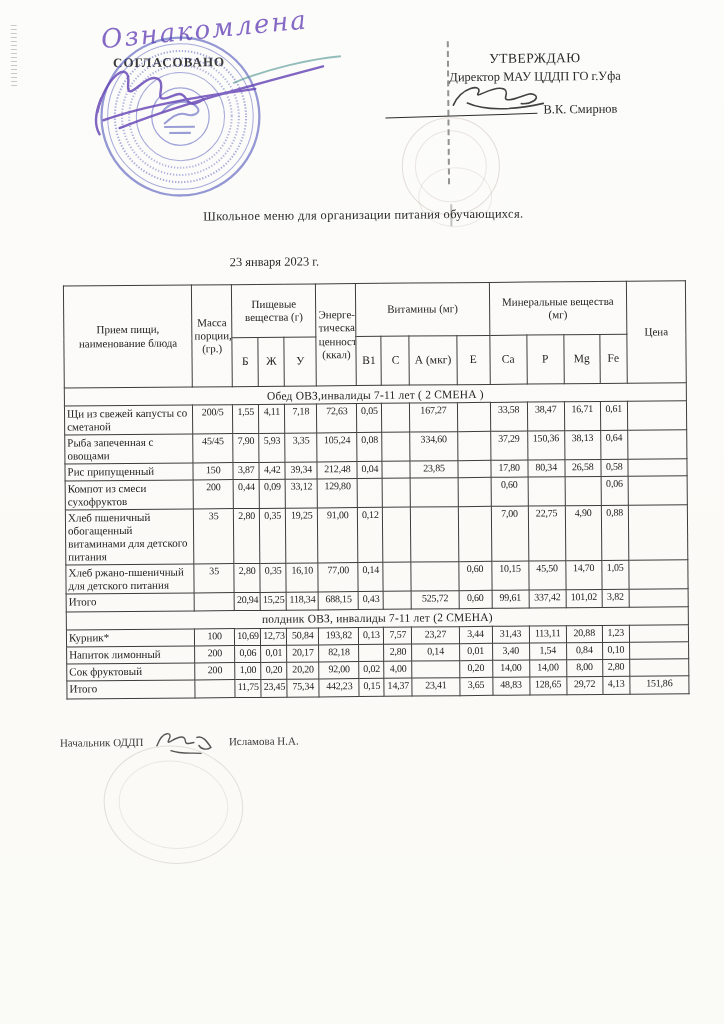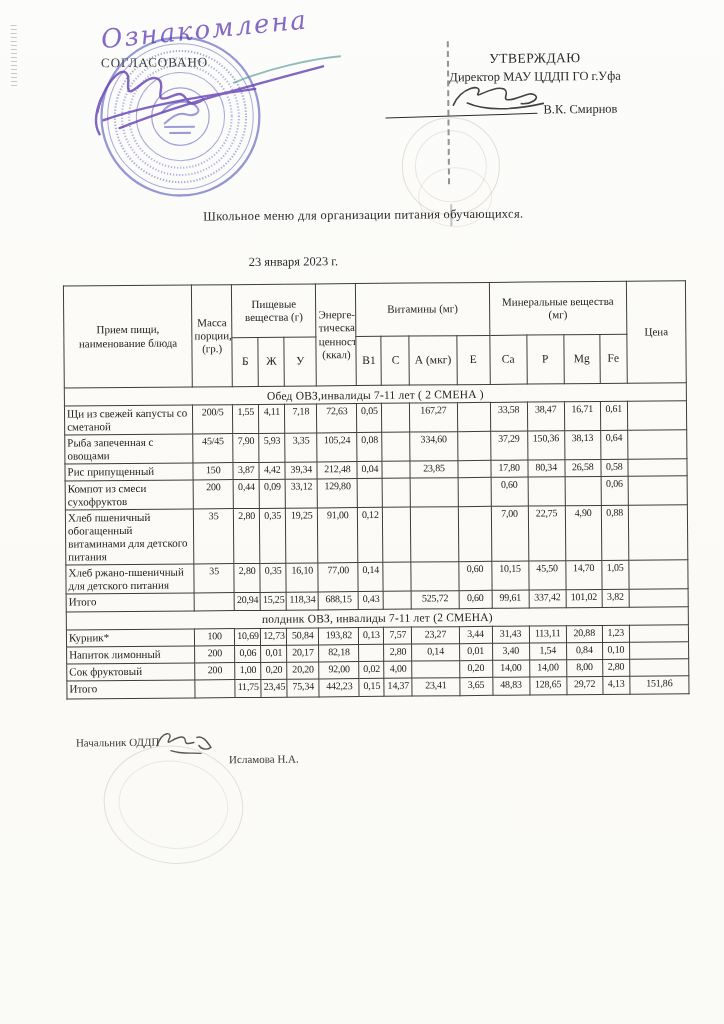--- a/index.html
+++ b/index.html
@@ -13,22 +13,22 @@
   .tilt{position:absolute;inset:0;transform:rotate(-0.5deg);transform-origin:50% 40%;}
 
   
   .note-hand{
     position:absolute;left:104px;top:12px;width:230px;
     font-style:italic;font-family:"DejaVu Serif",serif;
     font-size:26px;color:#7150bd;letter-spacing:2px;
     transform:rotate(-5deg);opacity:.85;white-space:nowrap;
   }
   .soglasovano{
-    position:absolute;left:104px;top:53px;
-    font-size:13px;letter-spacing:1px;color:#3a3a3a;font-weight:normal;
+    position:absolute;left:116px;top:53px;
+    font-size:13px;letter-spacing:1px;color:#3a3a3a;font-weight:bold;
   }
   .stamp-left{position:absolute;left:101px;top:33px;width:164px;height:164px;opacity:.78;}
   .left-sign{position:absolute;left:88px;top:48px;width:260px;height:100px;}
   .teal-stroke{position:absolute;left:230px;top:48px;width:120px;height:40px;}
   .edge-text{
     position:absolute;left:14px;top:22px;width:6px;height:62px;opacity:.45;
     background:repeating-linear-gradient(#8a8a8a 0 1px,transparent 1px 4px);
   }
 
   
@@ -48,43 +48,43 @@
   .stamp-right-faint{position:absolute;left:404px;top:118px;width:96px;height:96px;
     border-radius:50%;border:1.5px solid rgba(172,152,140,.30);}
   .stamp-right-faint::after{content:"";position:absolute;inset:12px;border-radius:50%;
     border:1px solid rgba(172,152,140,.22);}
   .stamp-right-faint2{position:absolute;left:420px;top:168px;width:72px;height:58px;
     border-radius:50%;border:1px solid rgba(172,152,140,.18);}
 
   
   .doc-title{position:absolute;left:145px;top:208px;width:440px;text-align:center;
     font-size:12.5px;letter-spacing:.3px;}
-  .doc-date{position:absolute;left:231px;top:254px;font-size:12.5px;margin-left:19px;}
+  .doc-date{position:absolute;left:231px;top:254px;font-size:12.5px;}
 
   
   .tbl-wrap{position:absolute;left:64px;top:283px;width:623px;}
   table.menu{border-collapse:collapse;width:623px;table-layout:fixed;
     font-family:"Liberation Serif","DejaVu Serif",serif;color:#232323;}
   table.menu th,table.menu td{border:1px solid #3d3d3d;padding:1px 2px;
     font-weight:normal;overflow:hidden;}
   table.menu thead th{font-size:11px;text-align:center;vertical-align:middle;line-height:1.2;}
   thead tr.gr th{height:50px;}
   thead tr.sub th{height:46px;font-size:11.5px;}
   td.section-title{font-weight:bold;text-align:center;font-size:11.5px;height:15px;
     letter-spacing:.2px;}
   td.dish{font-size:11px;text-align:left;line-height:1.18;vertical-align:top;padding-left:3px;}
   td.val{font-size:10px;text-align:center;vertical-align:top;padding-top:2px;
     letter-spacing:-0.2px;white-space:nowrap;}
   tr.total-row td{height:15px;}
   tr.plain-row td{height:14px;}
 
   
-  .footer-pos{position:absolute;left:57px;top:734px;font-size:11px;color:#3a3a3a;margin-left:16px;}
+  .footer-pos{position:absolute;left:57px;top:734px;font-size:11px;color:#3a3a3a;}
   .foot-sign{position:absolute;left:148px;top:722px;width:72px;height:36px;}
-  .footer-name{position:absolute;left:226px;top:752px;font-size:11px;color:#3a3a3a;}
+  .footer-name{position:absolute;left:226px;top:734px;font-size:11px;color:#3a3a3a;}
   .stamp-bottom-faint{position:absolute;left:100px;top:744px;width:138px;height:116px;
     border-radius:50%;border:1.3px solid rgba(158,148,132,.26);transform:rotate(9deg);}
   .stamp-bottom-faint::after{content:"";position:absolute;inset:14px;border-radius:50%;
     border:1px solid rgba(158,148,132,.18);}
 </style>
 </head>
 <body>
 
 <div class="page">
   <div class="tilt">

